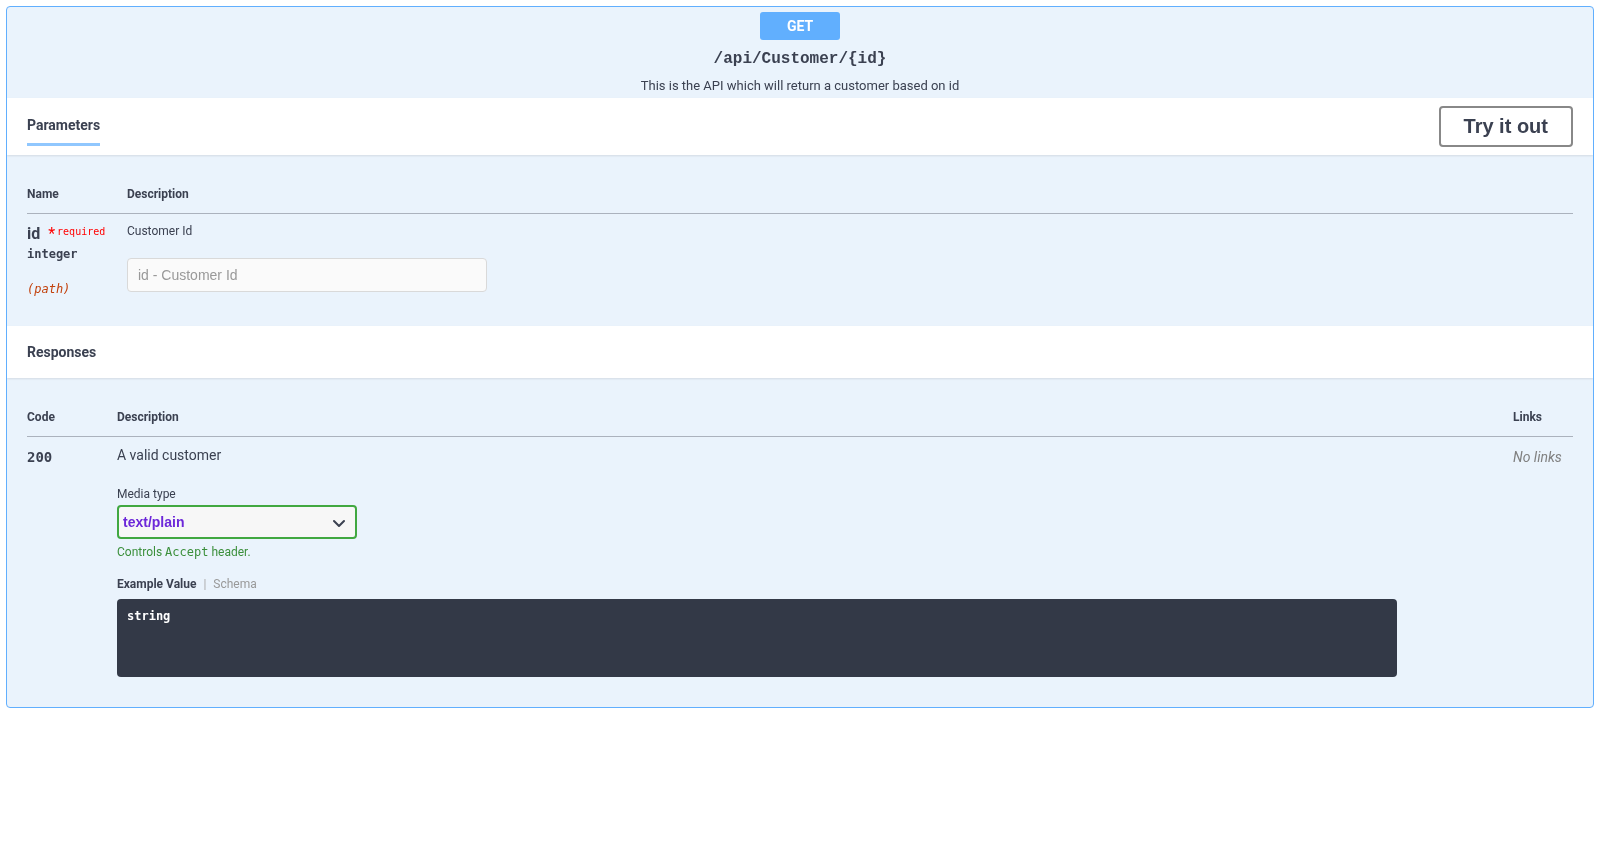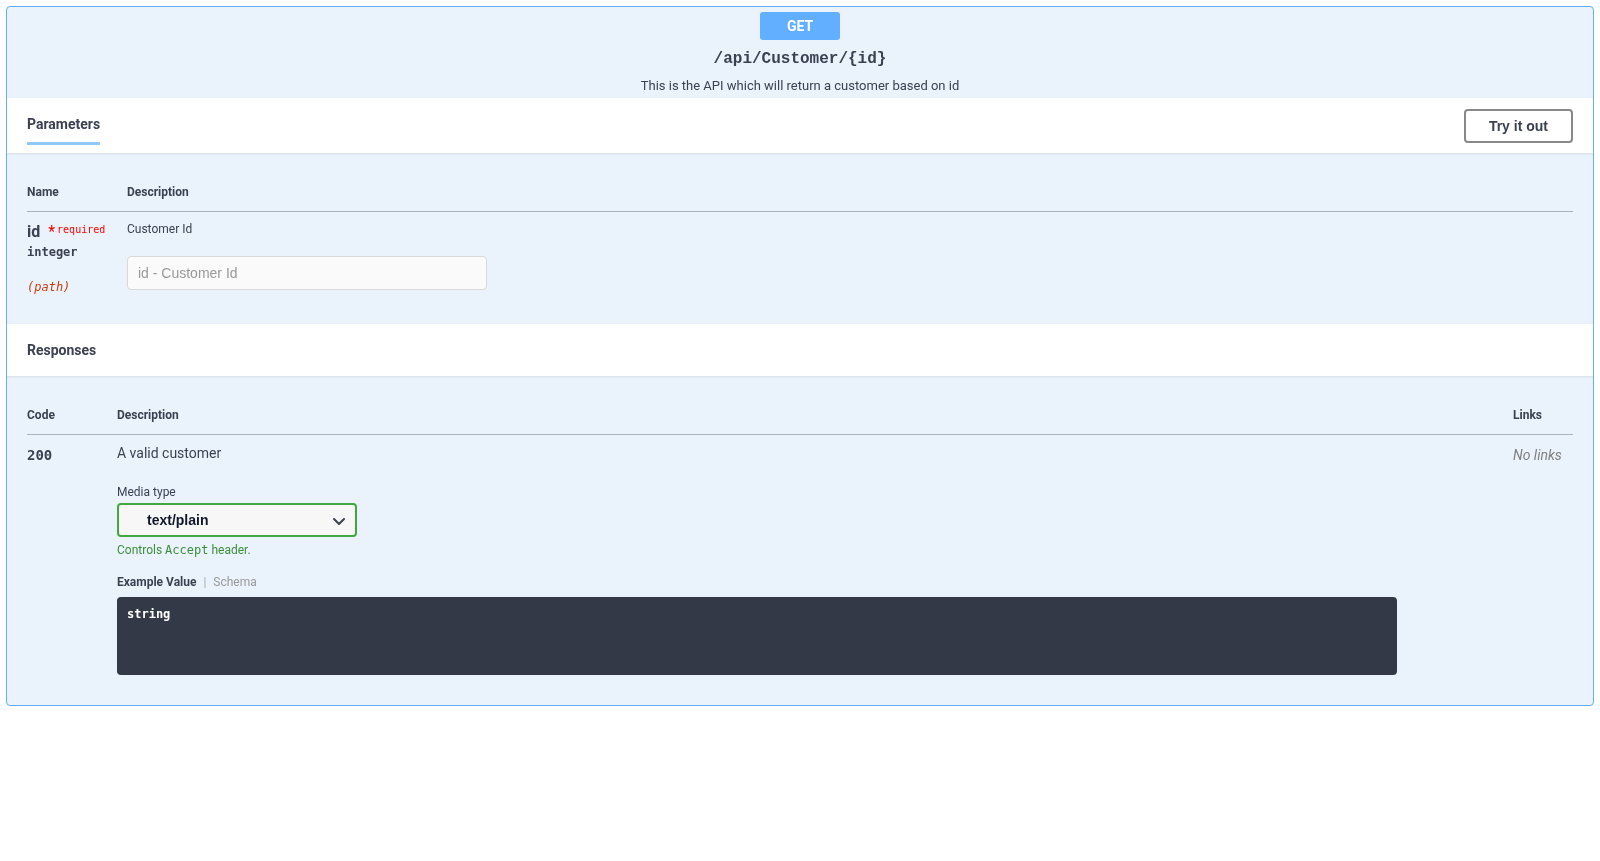--- a/index.html
+++ b/index.html
@@ -59,21 +59,21 @@
     border-bottom: 3px solid rgba(97,175,254,0.7);
     display: inline-block;
   }
   .try-btn {
     margin-left: auto;
     background: transparent;
     border: 2px solid #888;
     border-radius: 4px;
     padding: 7px 23px;
     font-weight: 700;
-    font-size: 14px;
+    font-size: 20px;
     color: #3b4151;
     cursor: pointer;
   }
   .params-body, .responses-body {
     padding: 20px;
   }
   table.params-table, table.responses-table {
     width: 100%;
     border-collapse: collapse;
   }
@@ -157,24 +157,24 @@
     margin-bottom: 4px;
   }
   .media-select-wrap {
     position: relative;
     display: inline-block;
   }
   select.media-select {
     border: 2px solid #41a841;
     border-radius: 4px;
     background: #f7f7f7;
-    padding: 7px 40px 7px 28px;
-    font-size: 14px;
-    font-weight: 700;
-    color: #0f172a;
+    padding: 7px 40px 7px 4px;
+    font-size: 14px;
+    font-weight: 700;
+    color: #6d28d9;
     min-width: 240px;
     appearance: none;
     -webkit-appearance: none;
     cursor: pointer;
   }
   .chevron {
     position: absolute;
     right: 12px;
     top: 50%;
     transform: translateY(-50%);

